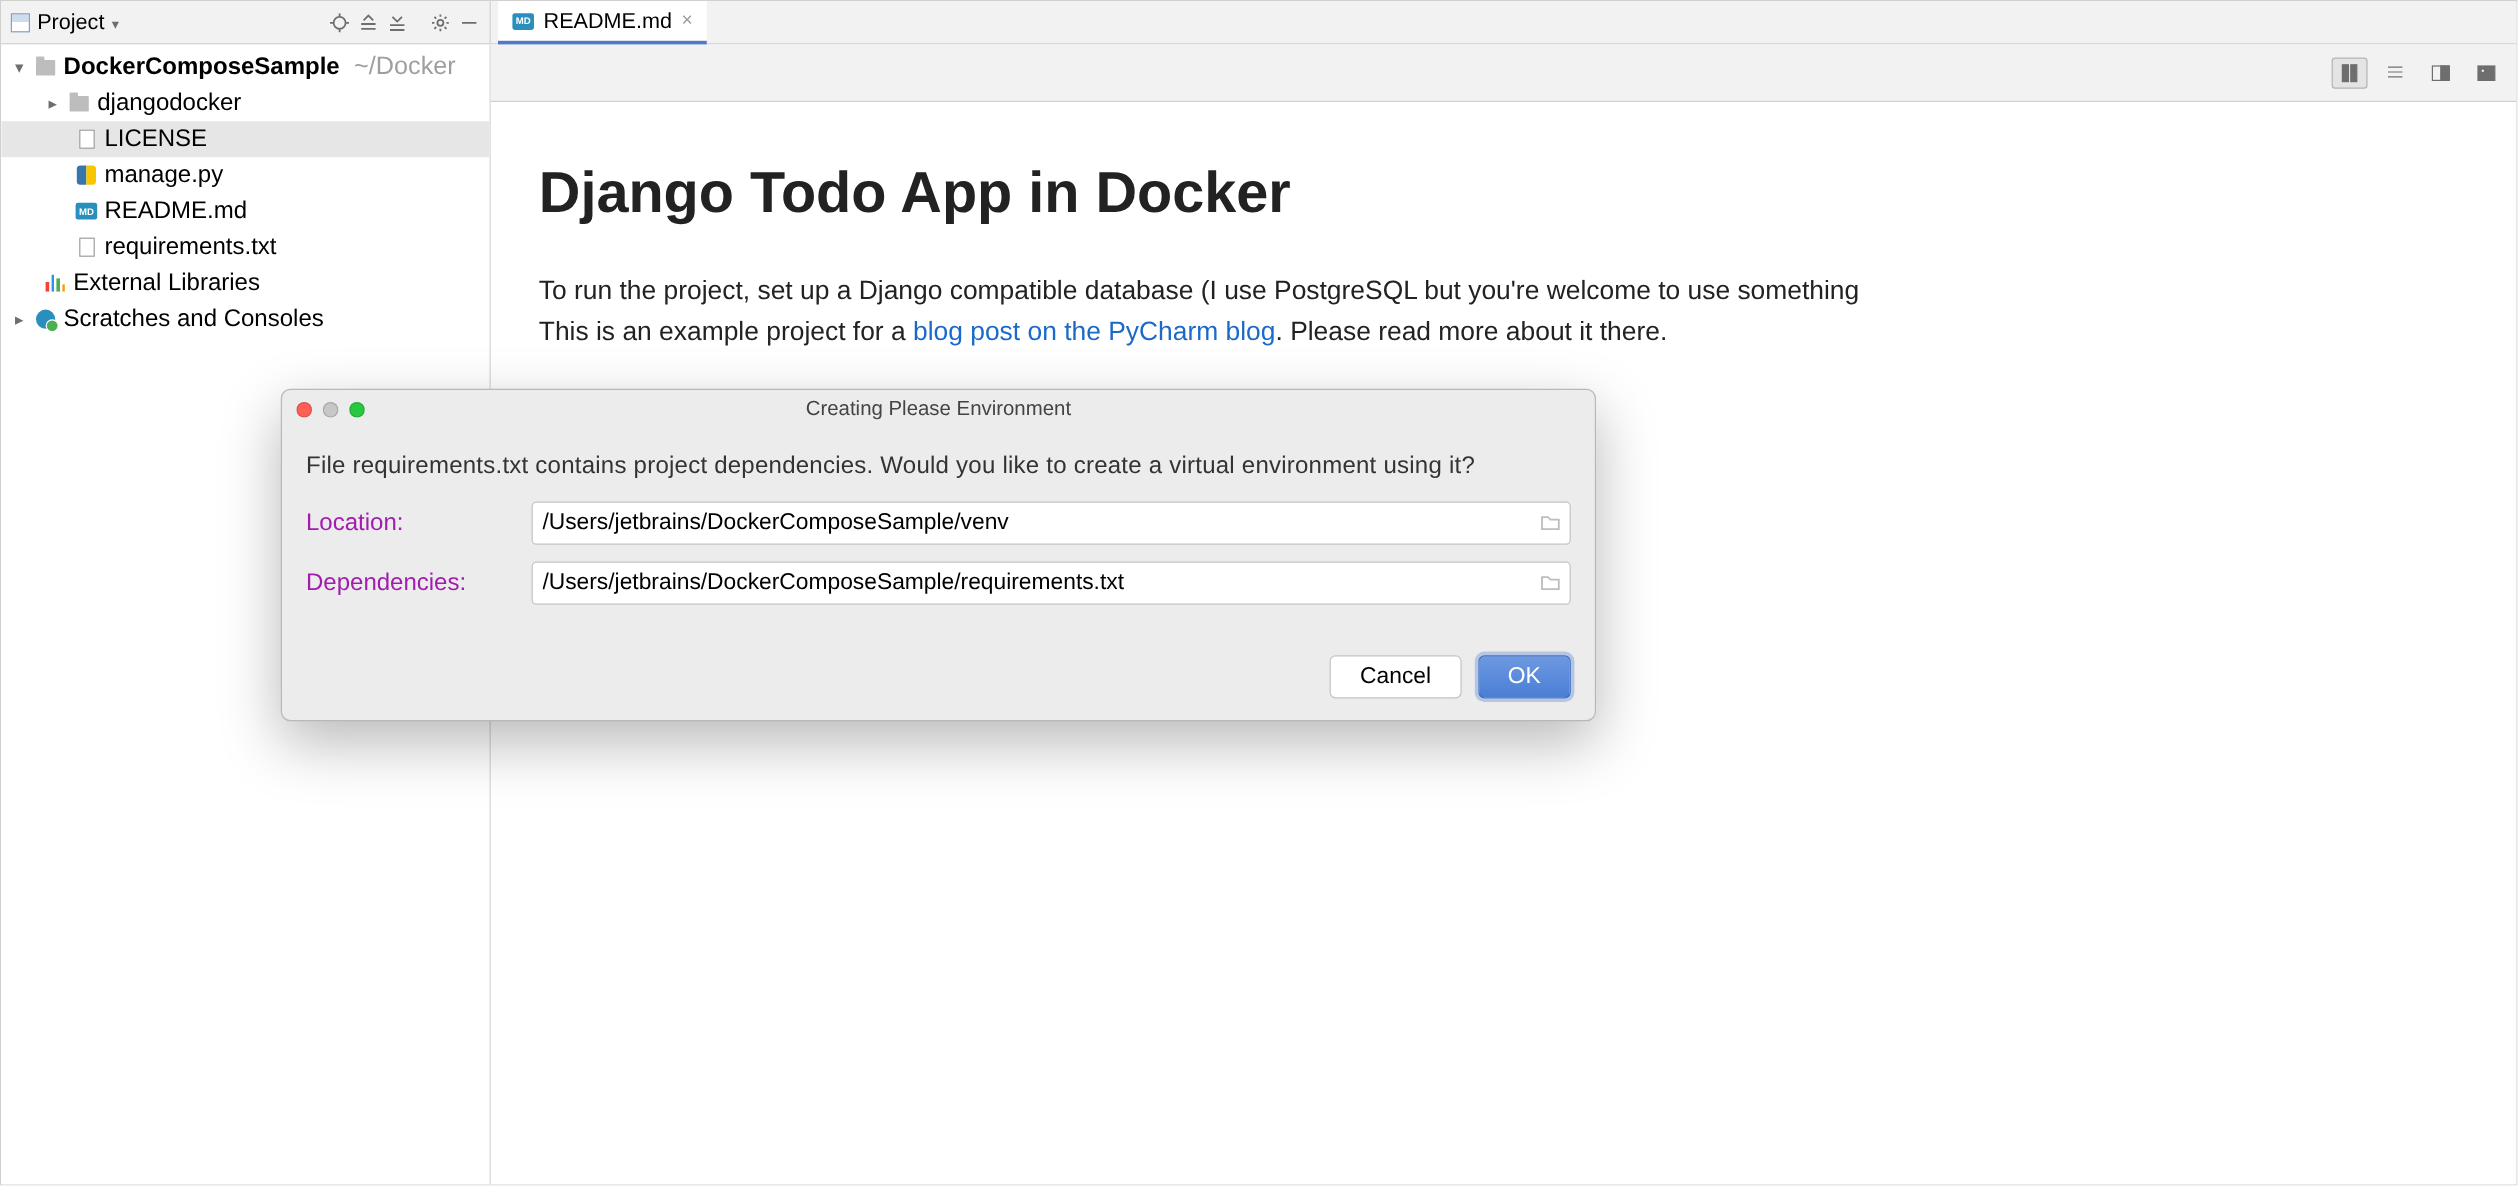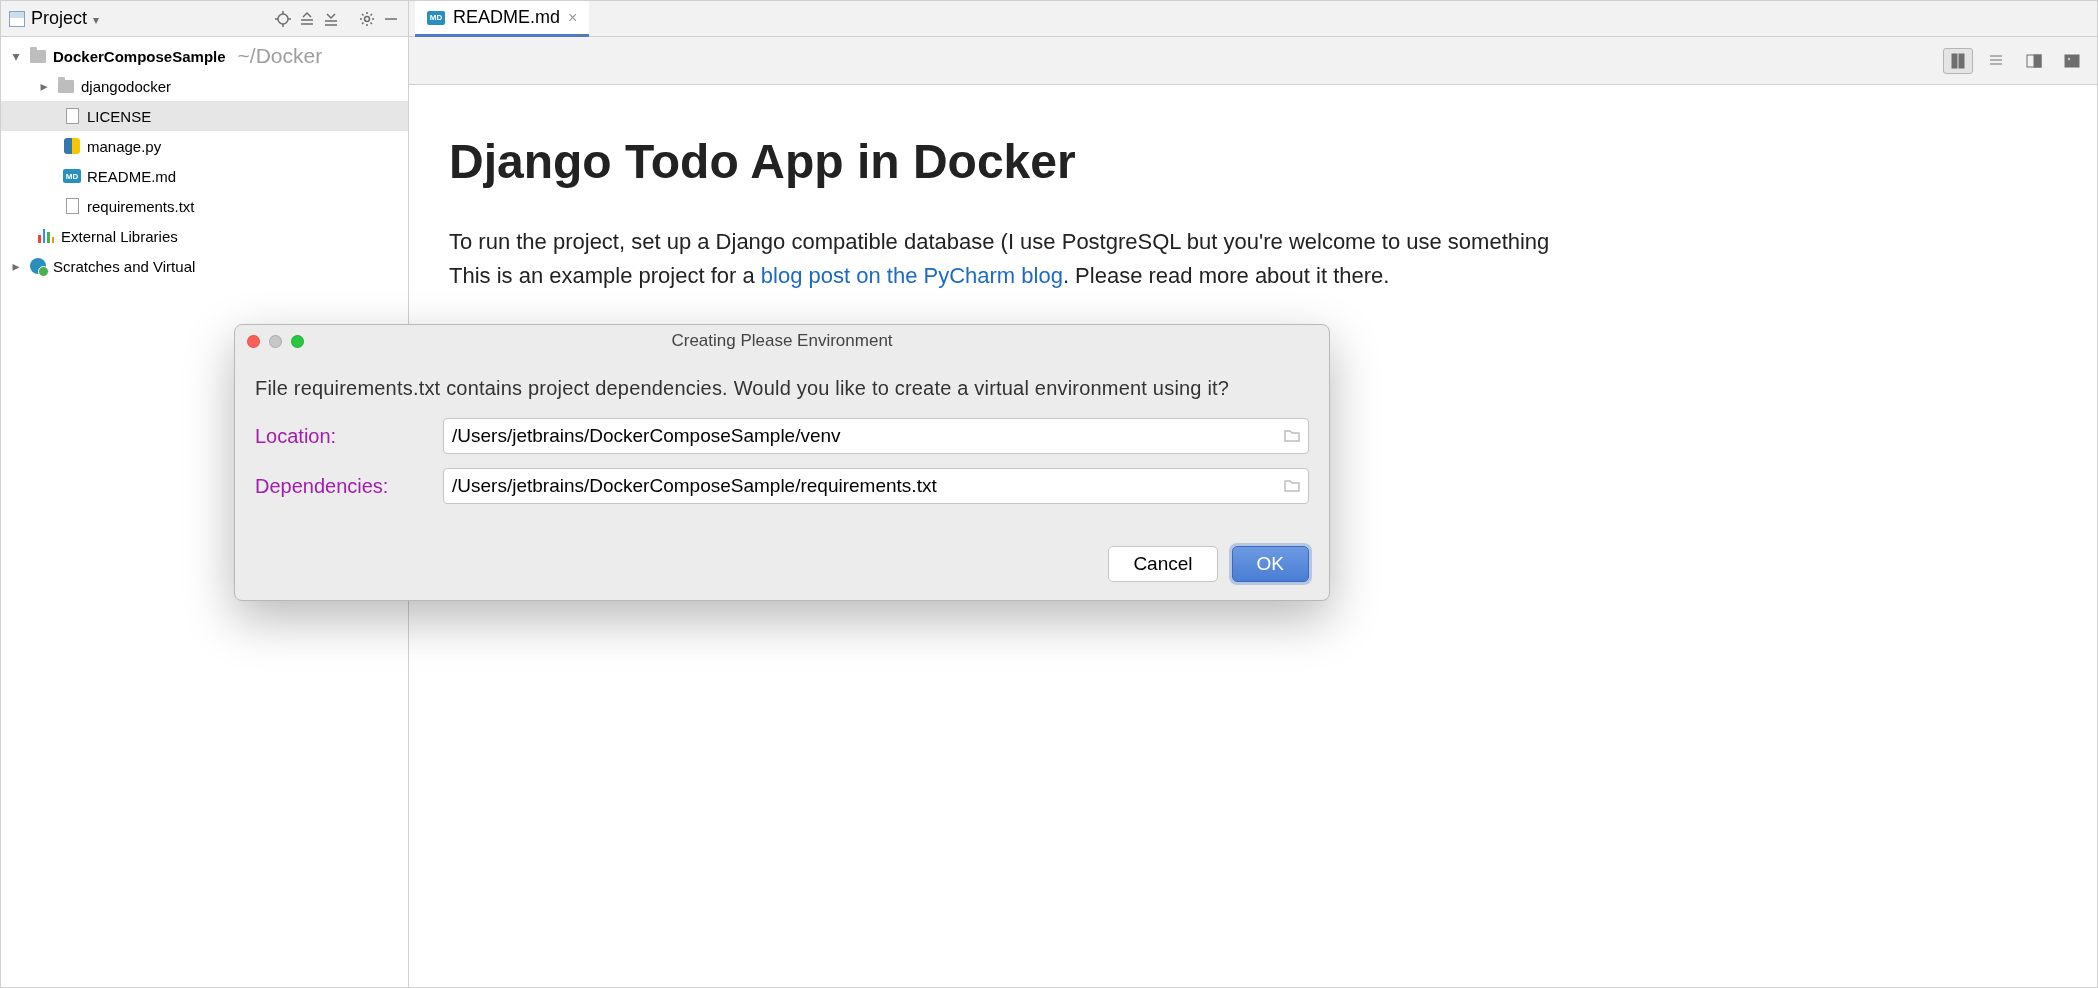--- a/index.html
+++ b/index.html
@@ -72,21 +72,21 @@
   display:flex; align-items:center; gap:6px;
   height: 30px;
   padding-left: 8px;
   white-space: nowrap;
 }
 .tree-row.depth1 { padding-left: 36px; }
 .tree-row.depth2 { padding-left: 62px; }
 .tree-row.selected { background:#e6e6e6; }
 .tree-arrow { width:14px; color:#6e6e6e; font-size:14px; display:inline-block; text-align:center; }
 .tree-icon { width:18px; height:18px; display:inline-flex; align-items:center; justify-content:center; }
-.tree-label { font-size:15px; }
+.tree-label { font-size:20px; }
 .tree-sub { color:#9e9e9e; font-size:21px; margin-left:6px; }
 .folder-icon { width:16px; height:13px; background:#bdbdbd; border-radius:1px; position:relative; }
 .folder-icon::before { content:""; position:absolute; top:-3px; left:0; width:7px; height:3px; background:#bdbdbd; border-radius:1px 1px 0 0; }
 .file-icon { width:13px; height:16px; background:#fff; border:1px solid #9e9e9e; position:relative; }
 .py-icon { position:relative; width:16px; height:16px; }
 .py-icon::before { content:""; position:absolute; left:0; top:0; width:8px; height:16px; background:#3776ab; border-radius:3px 0 0 3px;}
 .py-icon::after { content:""; position:absolute; right:0; top:0; width:8px; height:16px; background:#f9c500; border-radius:0 3px 3px 0;}
 .md-icon { width:18px; height:14px; background:#2a8fbd; border-radius:2px; display:flex; align-items:center; justify-content:center; color:#fff; font-size:8px; font-weight:bold; }
 .lib-icon { width:16px; height:14px; display:flex; gap:2px; align-items:flex-end; }
 .lib-icon span{ width:3px; }
@@ -244,21 +244,21 @@
               <span style="height:6px;background:#ff9800"></span>
             </span>
           </span>
         <span class="tree-label">External Libraries</span>
       </div>
       <div class="tree-row">
         <span class="tree-arrow">▸</span>
         <span class="tree-icon">
             <span class="scratch-icon"></span>
           </span>
-        <span class="tree-label">Scratches and Virtual</span>
+        <span class="tree-label">Scratches and Consoles</span>
       </div>
     </div>
 
     <div class="editor">
       <div class="editor-toolbar">
         <span class="et-icon active">
             <svg viewBox="0 0 18 18" fill="none" stroke="#6e6e6e">
               <rect x="3" y="2" width="5" height="14"></rect>
               <rect x="10" y="2" width="5" height="14"></rect>
               <path d="M5 6l0 6M12 6l0 6" stroke-width="1"></path>

